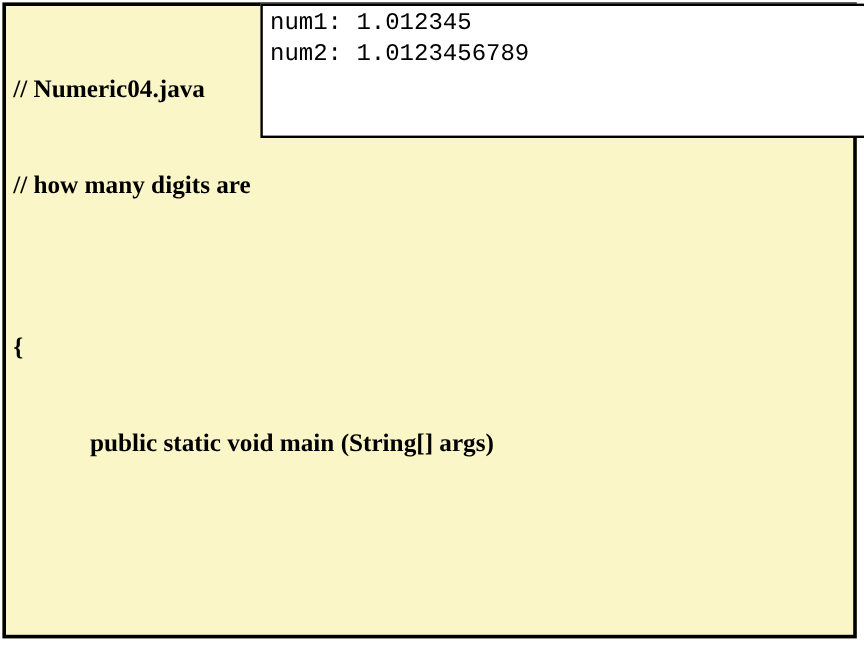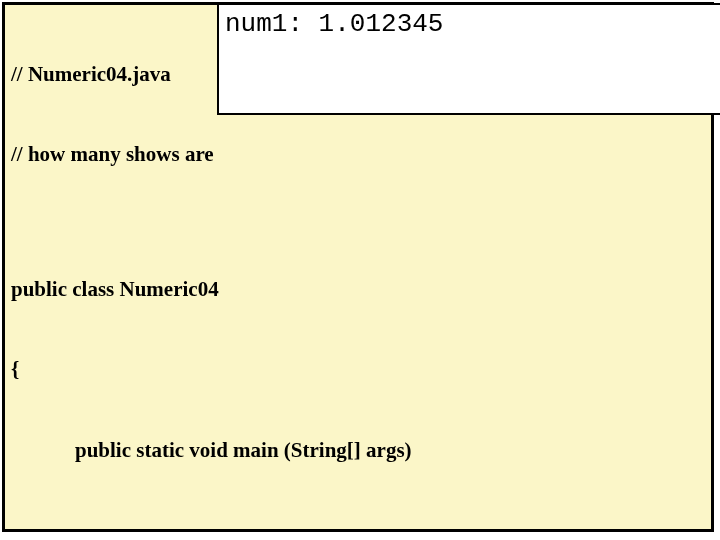--- a/index.html
+++ b/index.html
@@ -35,50 +35,50 @@
     left: 212px;
     top: -2px;
     width: 505px;
     height: 112px;
     background: #fff;
     border: 2px solid #000;
     padding: 2px 6px 4px 6px;
   }
   .output-line {
     font-family: "Courier New", Courier, monospace;
-    font-size: 26px;
+    font-size: 20px;
     line-height: 1.32;
     font-weight: normal;
     color: #000;
     white-space: pre;
   }
 </style>
 </head>
 <body>
 
 <div class="slide">
 
   <div class="code">
     <div>// Numeric04.java</div>
-    <div>// how many shows are</div>
+    <div>// how many digits are</div>
     <div></div>
-    <div>public class Numeric04</div>
     <div>{</div>
     <div class="indent1">public static void main (String[] args)</div>
     
     
     
     
     <div class="indent2"></div>
     
     
     
     <div class="indent2"></div>
     
     
     
   </div>
 
   <div class="output-box">
     <div class="output-line">num1: 1.012345</div>
+    <div class="output-line">num2: 1.0123456789</div>
   </div>
 
 </div>
 
 </body></html>

